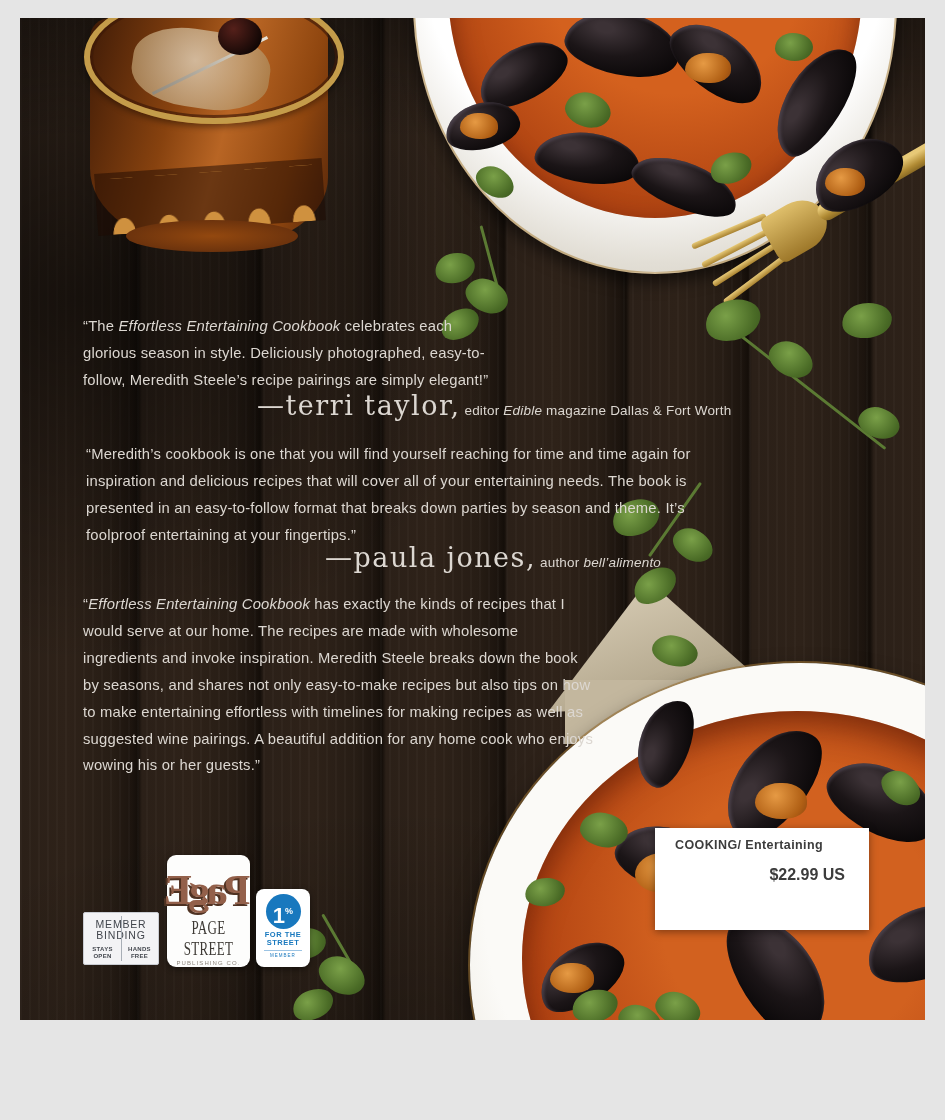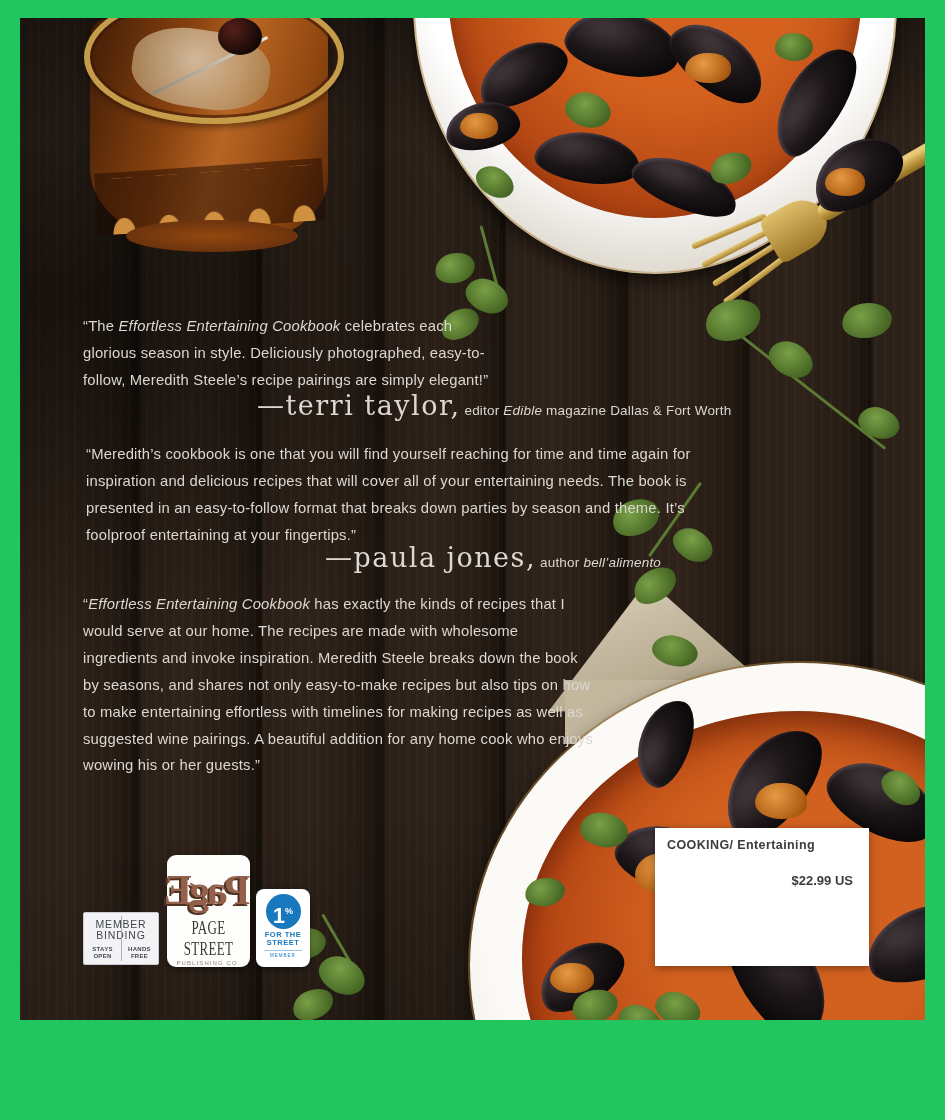--- a/index.html
+++ b/index.html
@@ -1,16 +1,16 @@
 <!DOCTYPE html>
 <html><head>
 <meta charset="utf-8">
 <style>
   html,body{margin:0;padding:0;}
-  .page{position:relative;width:945px;height:1120px;background:#22c55e;overflow:hidden;
+  .page{position:relative;width:945px;height:1120px;background:#e5e5e5;overflow:hidden;
         font-family:"Liberation Sans",sans-serif;}
   
   .cover{position:absolute;left:20px;top:18px;width:905px;height:1002px;overflow:hidden;
     background-color:#241a13;
     background-image:
       repeating-linear-gradient(90deg, rgba(255,255,255,0.025) 0 2px, rgba(0,0,0,0) 2px 9px),
       repeating-linear-gradient(90deg, #2b2018 0px, #2e2219 48px, #271d15 92px, #1c140e 112px, #140e09 118px, #2b2018 122px);
   }
   .vignette{position:absolute;inset:0;z-index:1;pointer-events:none;
     background:
@@ -104,25 +104,25 @@
     background:#fff;border-radius:8px;box-shadow:0 2px 6px rgba(0,0,0,0.45);
     box-sizing:border-box;text-align:center;}
   .op-circle{width:35px;height:35px;border-radius:50%;background:#1878be;color:#fff;
     margin:5px auto 2px;line-height:35px;font-weight:bold;}
   .op-circle .num{font-size:22px;}
   .op-circle .pct{font-size:9px;vertical-align:9px;}
   .op-line{color:#1878be;font-weight:bold;font-size:7.5px;line-height:8px;letter-spacing:0.5px;}
   .op-member{font-size:4.5px;color:#1878be;letter-spacing:1px;margin:3px auto 0;width:72%;
     border-top:1px solid #9cc4e4;padding-top:2px;}
   
-  .infobox{position:absolute;left:635px;top:810px;width:214px;height:138px;z-index:7;
-    background:#fff;box-shadow:0 2px 8px rgba(0,0,0,0.4);box-sizing:border-box;padding:10px 12px;}
+  .infobox{position:absolute;left:635px;top:810px;width:214px;height:102px;z-index:7;
+    background:#fff;box-shadow:0 2px 8px rgba(0,0,0,0.4);box-sizing:border-box;padding:10px 20px;}
   .infobox .cat{font-size:12.5px;font-weight:bold;color:#3c3c3c;letter-spacing:0.4px;}
-  .infobox .price{font-size:13px;font-weight:bold;color:#3c3c3c;text-align:right;
-    margin-top:21px;padding-right:4px;}
+  .infobox .price{font-size:16px;font-weight:bold;color:#3c3c3c;text-align:right;
+    margin-top:14px;padding-right:4px;}
 </style>
 </head>
 <body>
 
 <div class="page">
   <div class="cover">
 
     <div class="glass">
       <div class="glass-body"></div>
       <div class="glass-band"></div>

